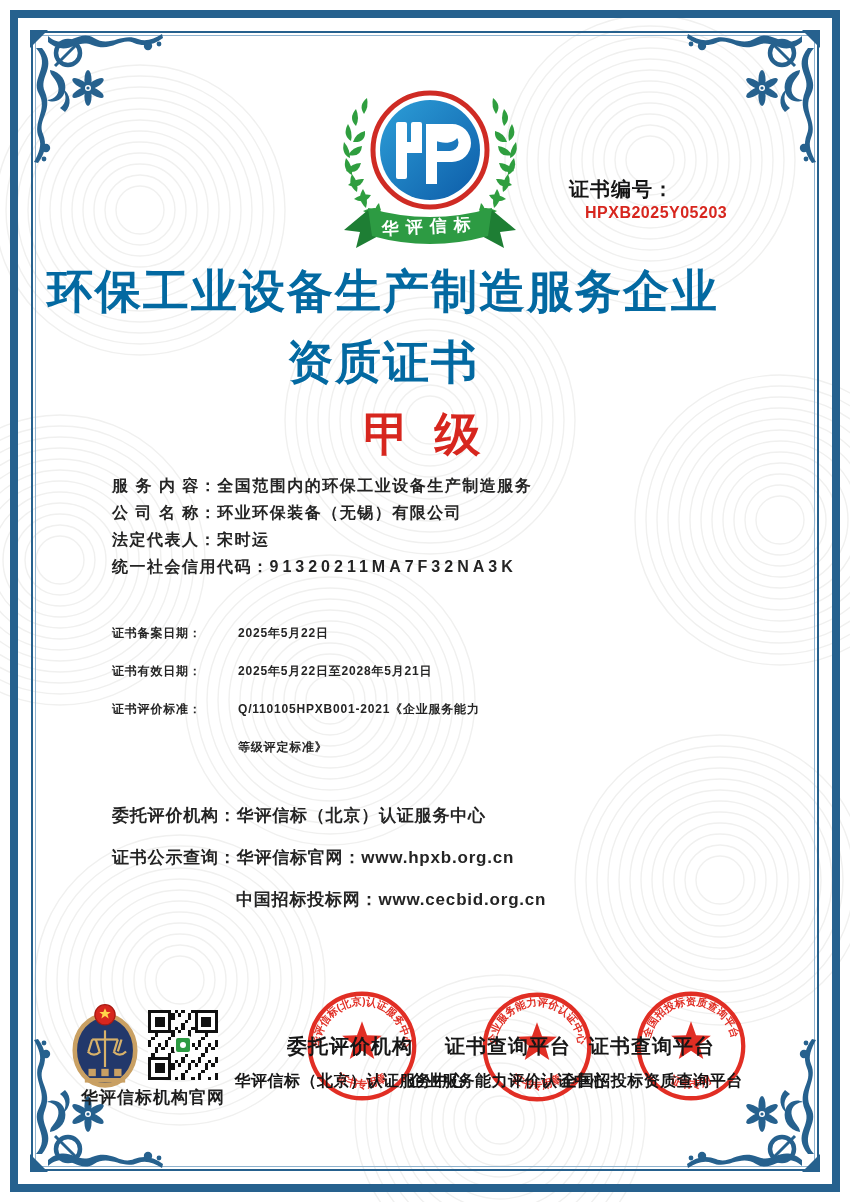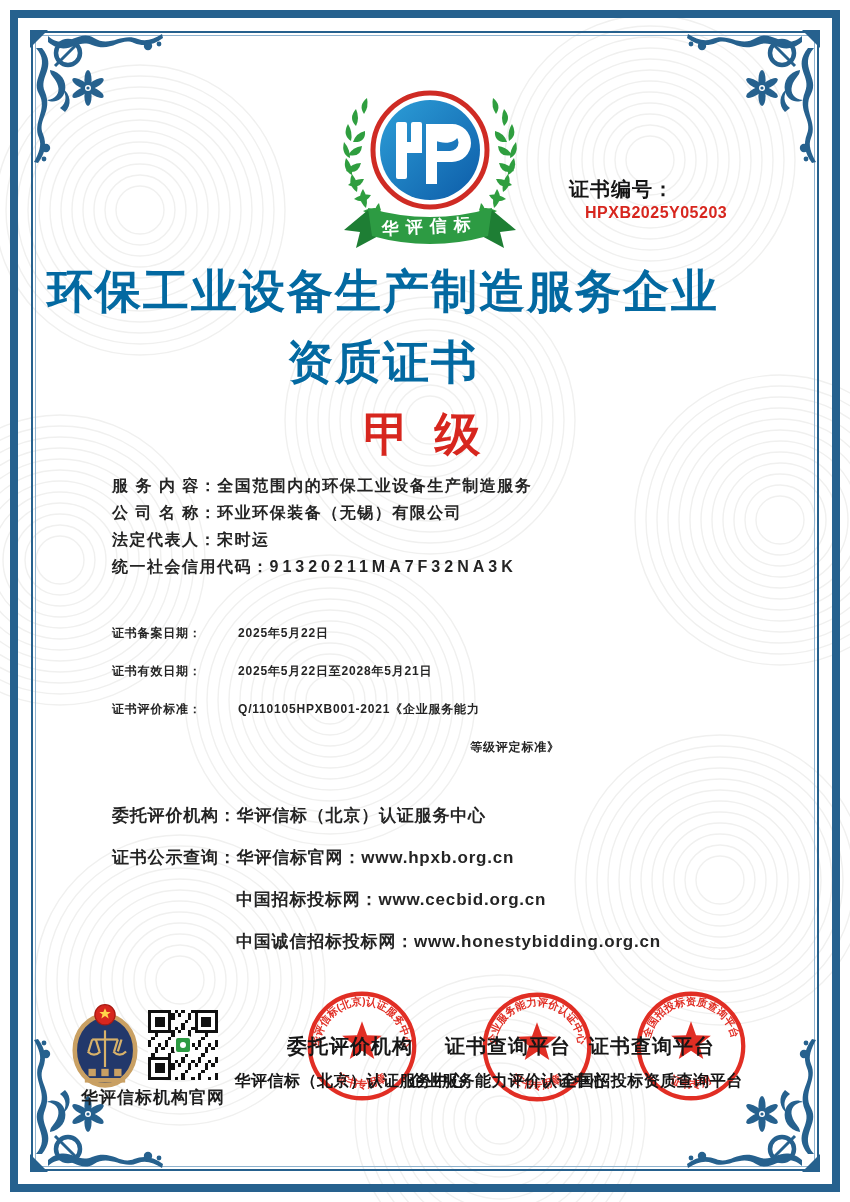--- a/index.html
+++ b/index.html
@@ -30,21 +30,21 @@
          font-size:46px;font-weight:800;color:#0369a1;line-height:71px;letter-spacing:2px;}
   .grade{position:absolute;left:0;top:404px;width:850px;text-align:center;z-index:4;
          font-size:46px;font-weight:800;color:#d7261e;letter-spacing:6px;}
 
   
   .block{position:absolute;left:112px;z-index:4;color:#242424;font-weight:bold;}
   .block1{top:472px;width:660px;font-size:16px;line-height:27px;letter-spacing:1.5px;}
   .block1 .code{letter-spacing:4px;}
   .block2{top:614px;width:680px;font-size:12px;line-height:38px;letter-spacing:.8px;}
   .block2 .lbl{display:inline-block;min-width:126px;}
-  .block2 .cont{padding-left:126px;text-align:center;}
+  .block2 .cont{padding-left:126px;}
   .block3{top:795px;width:700px;font-size:17px;line-height:42px;letter-spacing:.8px;}
   .block3 .lbl{display:inline-block;min-width:124px;}
   .block3 .cont{padding-left:124px;}
 
   
   .emblem{position:absolute;left:63px;top:1001px;width:84px;height:88px;z-index:4;}
   .qr{position:absolute;left:148px;top:1010px;width:70px;height:70px;z-index:4;background:#fff;
       display:grid;grid-template-columns:repeat(21,1fr);grid-template-rows:repeat(21,1fr);}
   .qr i{display:block;}
   .qr i.on{background:#111;}
@@ -293,21 +293,20 @@
     <div><span class="lbl">证书备案日期：</span><span>2025年5月22日</span></div>
     <div><span class="lbl">证书有效日期：</span><span>2025年5月22日至2028年5月21日</span></div>
     <div><span class="lbl">证书评价标准：</span><span>Q/110105HPXB001-2021《企业服务能力</span></div>
     <div class="cont">等级评定标准》</div>
   </div>
 
   <div class="block block3">
     <div><span class="lbl">委托评价机构：</span><span>华评信标（北京）认证服务中心</span></div>
     <div><span class="lbl">证书公示查询：</span><span>华评信标官网：www.hpxb.org.cn</span></div>
     <div class="cont">中国招标投标网：www.cecbid.org.cn</div>
-    <div class="cont">中国诚信招标投标网：www.honestybidding.org.cn</div>
   </div>
 
   <svg class="emblem" viewBox="0 0 90 96">
     <ellipse cx="45" cy="54" rx="33" ry="38" fill="#22386b" stroke="#c9a063" stroke-width="5"></ellipse>
     <circle cx="45" cy="15" r="11" fill="#d7261e" stroke="#a81a12" stroke-width="1.5"></circle>
     <path d="M45,8 l1.8,4 4.4,0 -3.5,2.8 1.3,4.2 -4,-2.6 -4,2.6 1.3,-4.2 -3.5,-2.8 4.4,0 z" fill="#ffd54a"></path>
     <g stroke="#d8b26a" stroke-width="2.4" fill="none">
       <path d="M45,32 V72"></path>
       <path d="M31,42 H59"></path>
       <path d="M31,42 L27,55 M35,42 L39,55 M59,42 L55,55 M63,42 L59,55"></path>

